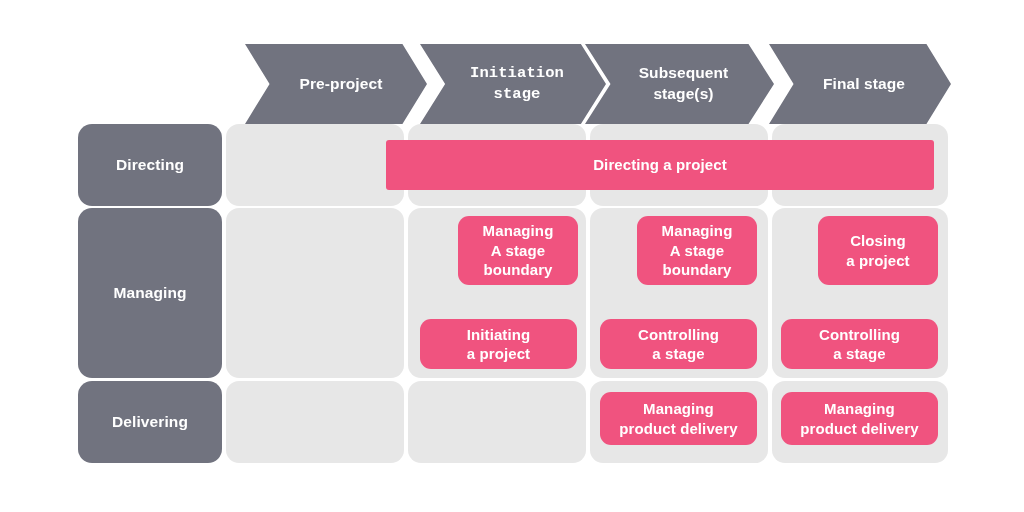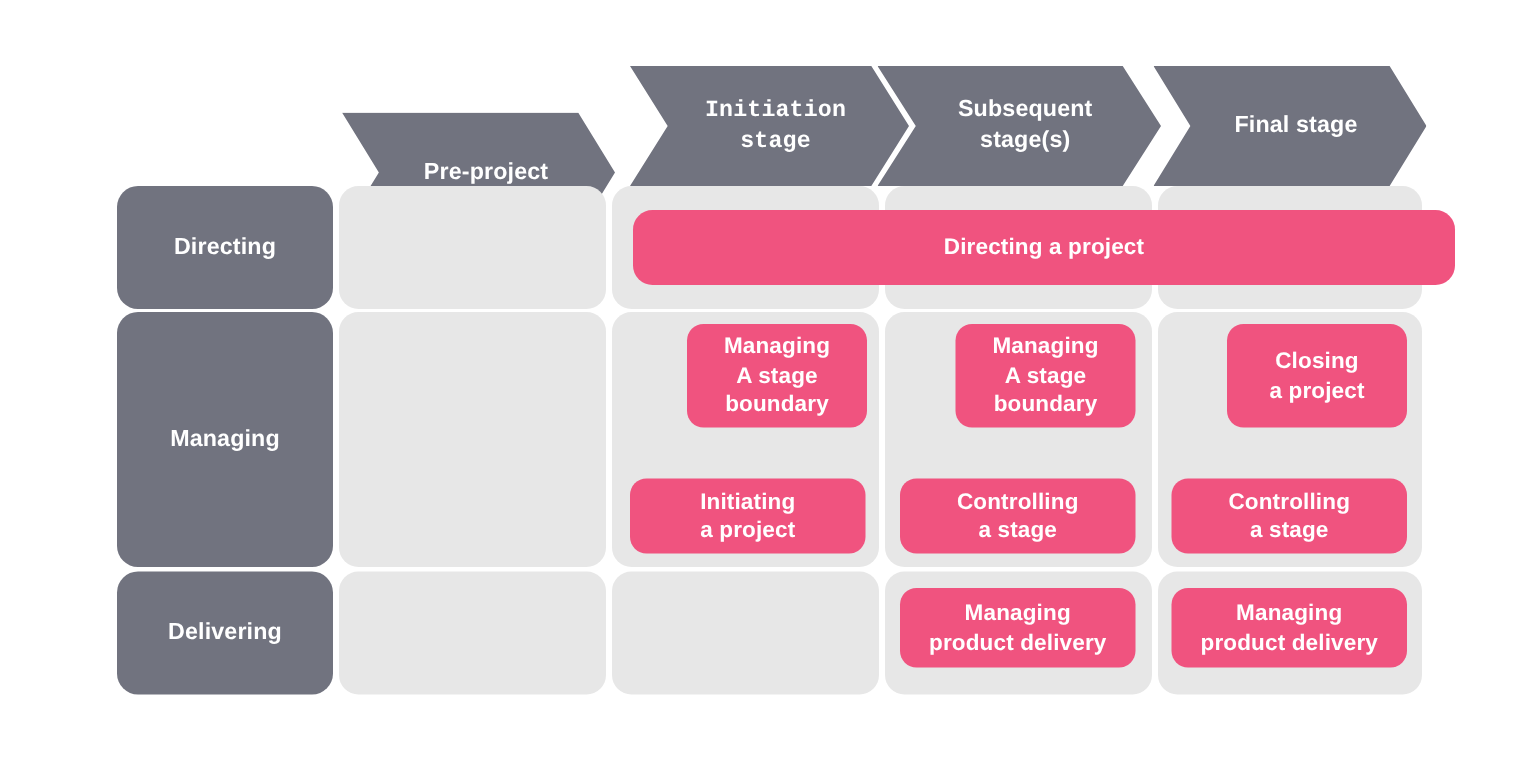--- a/index.html
+++ b/index.html
@@ -75,28 +75,28 @@
     align-items: center;
     justify-content: center;
     text-align: center;
     color: #ffffff;
     font-size: 15px;
     font-weight: bold;
     line-height: 1.3;
     letter-spacing: .1px;
     padding: 0 8px;
   }
-  .proc.wide { border-radius: 13px; margin-left: 36px; }
+  .proc.wide { border-radius: 3px; }
 </style>
 </head>
 <body>
 
 <div id="diagram">
 
-  <div class="chevron first" style="left:228px; width:182px;margin-top:31px;">
+  <div class="chevron first" style="left:245px; width:182px;">
     <span>Pre-project</span>
   </div>
   <div class="chevron" style="left:420px; width:186px;font-family:Liberation Mono, monospace;">
     <span>Initiation
 stage</span>
   </div>
   <div class="chevron" style="left:585px; width:189px;">
     <span>Subsequent
 stage(s)</span>
   </div>

